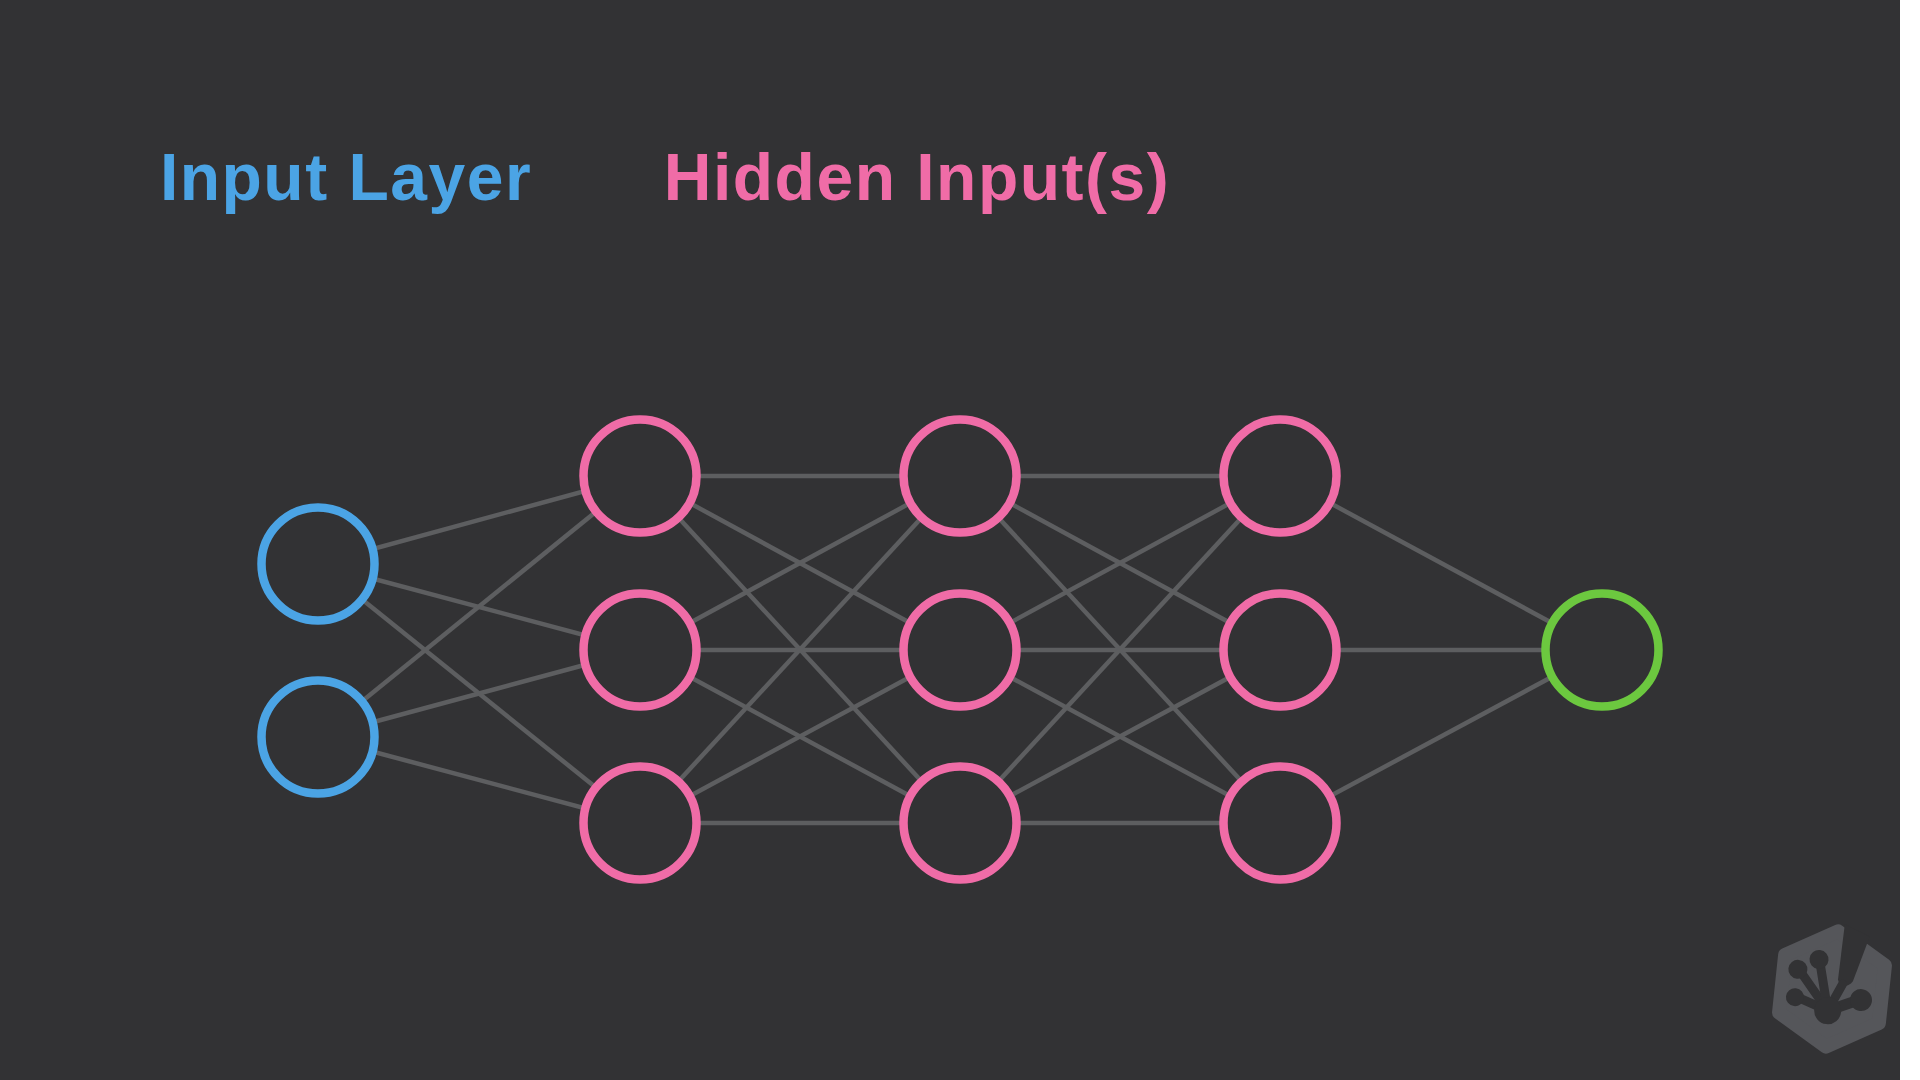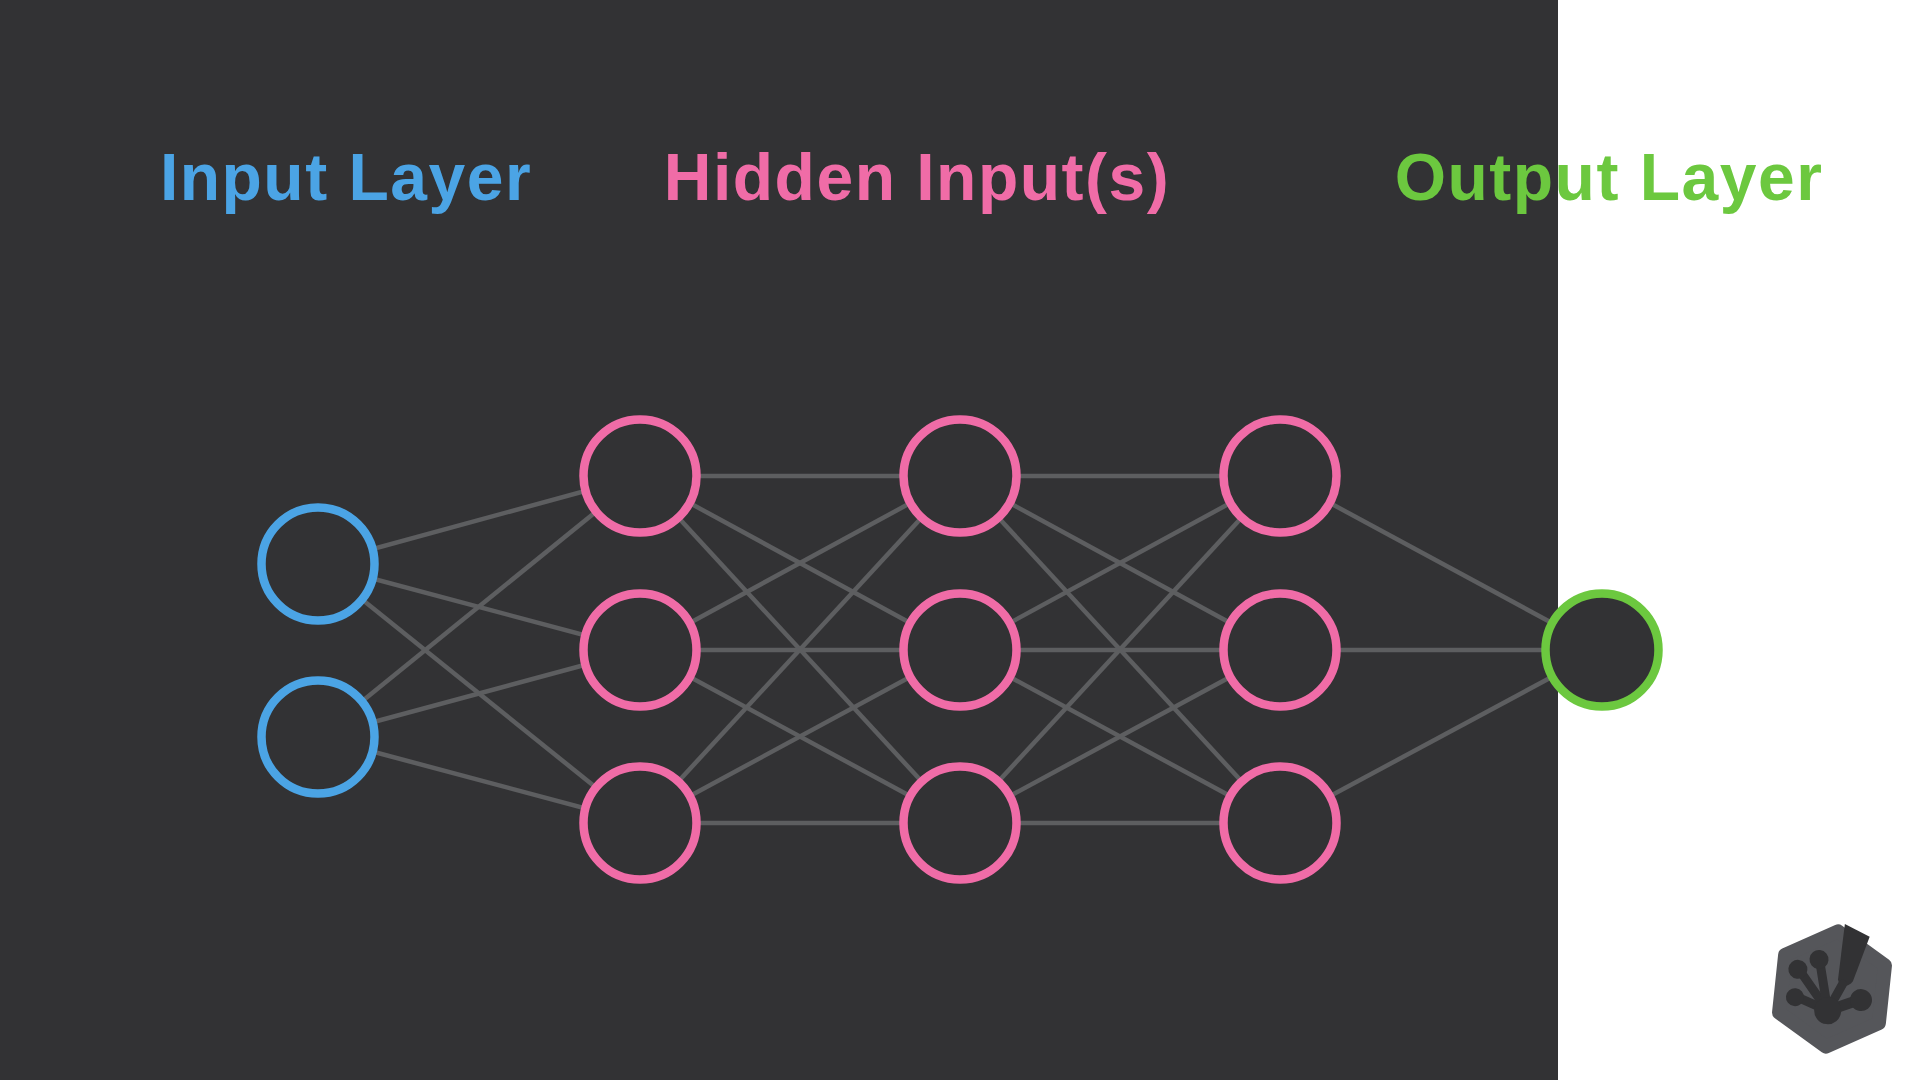--- a/index.html
+++ b/index.html
@@ -9,21 +9,21 @@
   body {
     width: 1920px;
     height: 1080px;
     overflow: hidden;
     position: relative;
     font-family: "Liberation Sans", sans-serif;
   }
   .canvas {
     position: absolute;
     inset: 0;
-    width: 1558px;
+    width: 1900px;
     height: 1080px;
   }
   .layer-label {
     position: absolute;
     top: 177px;
     transform: translate(-50%, -50%);
     font-weight: bold;
     font-size: 66px;
     letter-spacing: 1.5px;
     white-space: nowrap;
@@ -108,15 +108,14 @@
           <circle cx="30" cy="8" r="11"></circle>
         </g>
       </g>
     </g>
   </svg>
 
   <div class="layer-label" style="color: rgb(75, 164, 229); left: 346px;">Input Layer</div>
 
   <div class="layer-label" style="color: rgb(240, 108, 167); left: 917px;">Hidden Input(s)</div>
 
-  <div class="layer-label" style="color: rgb(108, 200, 63); left: 1609px;">Output Layer</div>
 
 </div>
 
 </body></html>

